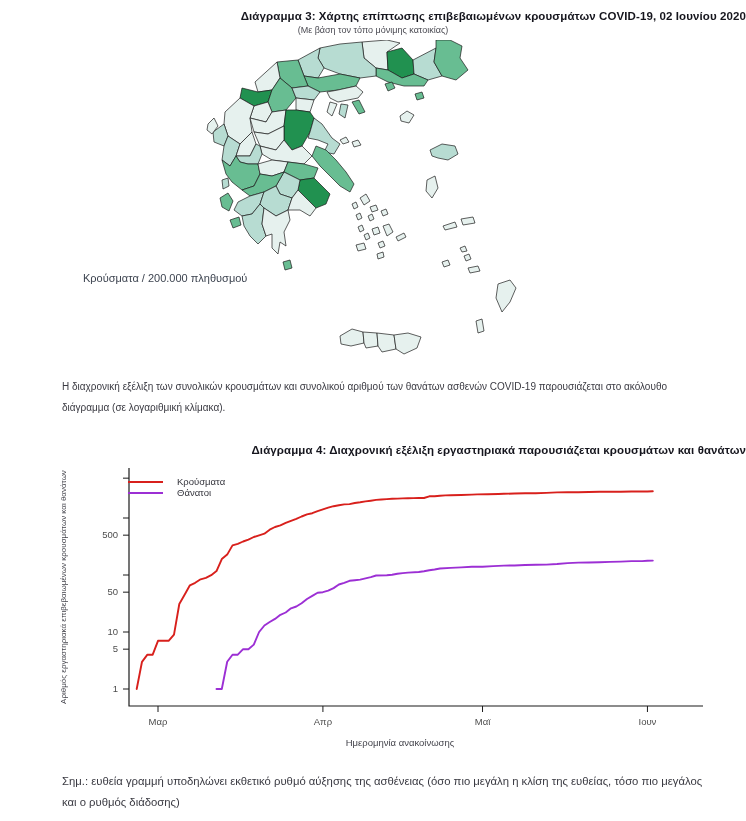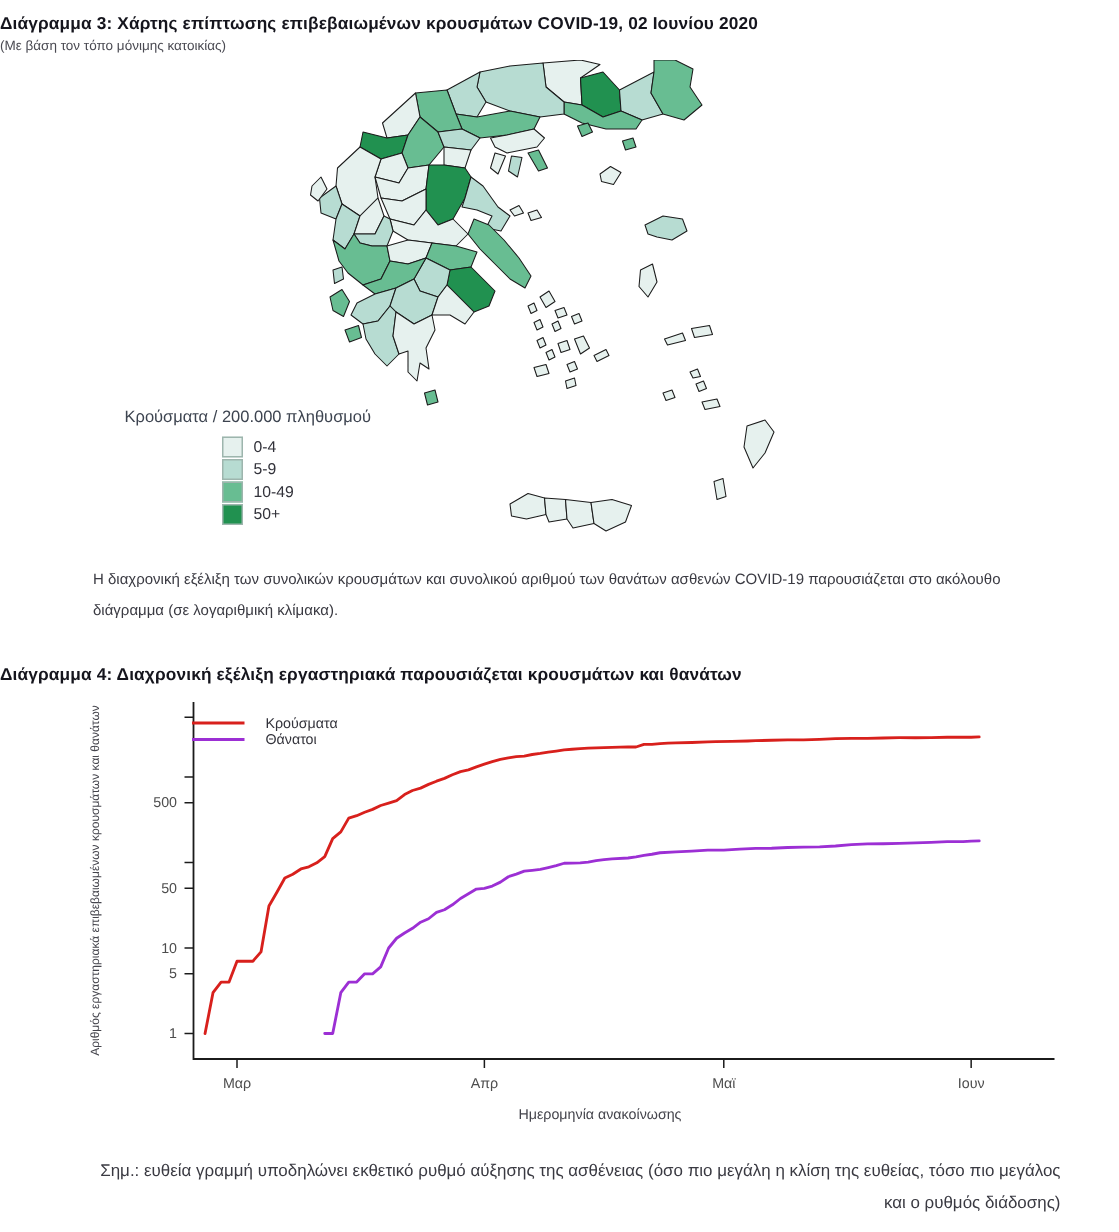--- a/index.html
+++ b/index.html
@@ -1,21 +1,21 @@
 <!DOCTYPE html>
 <html style="--c0: #e6f1ee; --c1: #b7dcd2; --c2: #68bd92; --c3: #219150;"><head>
 <meta charset="utf-8">
 <style>
   html,body{margin:0;padding:0;background:#ffffff;}
   body{font-family:"Liberation Sans", sans-serif; -webkit-font-smoothing:antialiased;}
   #page{position:relative;width:746px;height:821px;background:#ffffff;overflow:hidden;}
 
-  .fig-title{position:absolute;left:0;width:746px;text-align:left;
+  .fig-title{position:absolute;left:0;width:746px;text-align:right;
     font-size:11.5px;font-weight:bold;color:#15151d;letter-spacing:.1px;}
-  .fig-subtitle{position:absolute;left:0;width:746px;
+  .fig-subtitle{position:absolute;left:0;width:746px;text-align:center;
     font-size:9px;color:#4a4a52;}
 
   #map-svg{position:absolute;left:180px;top:40px;width:390px;height:350px;}
   #map-svg polygon{stroke:#1b1b1b;stroke-width:0.7;stroke-linejoin:round;}
   .m0{fill:var(--c0);} .m1{fill:var(--c1);} .m2{fill:var(--c2);} .m3{fill:var(--c3);}
 
   #map-legend{position:absolute;left:83px;top:272px;}
   #map-legend .lt{font-size:11px;color:#3d4450;margin-bottom:6px;}
   #map-legend .row{display:flex;align-items:center;margin-left:65px;height:15px;}
   #map-legend .sw{width:12px;height:12px;margin-right:7px;border:0.5px solid #9db5ad;}
@@ -27,22 +27,22 @@
   #chart-svg{position:absolute;left:0;top:440px;width:746px;height:330px;}
   #chart-svg text{font-family:"Liberation Sans", sans-serif;}
   .tick-label{font-size:9.5px;fill:#4d4d4d;}
   .axis-title{font-size:9.5px;fill:#44444c;}
   .y-title{font-size:8px;fill:#44444c;}
   .leg-label{font-size:9.5px;fill:#33333b;}
   .axis-line{stroke:#1b1b1b;stroke-width:1.2;fill:none;}
   .tick{stroke:#1b1b1b;stroke-width:1;}
   .series{fill:none;stroke-width:1.9;stroke-linejoin:round;stroke-linecap:round;}
 
-  #note{position:absolute;left:52px;top:771px;width:655px;
-    font-size:11.3px;line-height:21px;color:#3a3a42;text-align:right;}
+  #note{position:absolute;left:62px;top:771px;width:655px;
+    font-size:11.3px;line-height:21px;color:#3a3a42;}
 </style>
 </head>
 <body>
 
 <div id="page">
 
   <div class="fig-title" style="top:10px">Διάγραμμα 3: Χάρτης επίπτωσης επιβεβαιωμένων κρουσμάτων COVID-19, 02 Ιουνίου 2020</div>
   <div class="fig-subtitle" style="top:25px">(Με βάση τον τόπο μόνιμης κατοικίας)</div>
 
   <svg id="map-svg" viewBox="0 0 390 350">
@@ -122,38 +122,20 @@
       <polygon points="280,208 285,206 287,211 282,212" class="m0"></polygon>
       <polygon points="262,222 268,220 270,225 264,227" class="m0"></polygon>
       <polygon points="160,296 172,289 183,292 184,303 171,306 161,304" class="m0"></polygon>
       <polygon points="184,303 183,292 197,293 198,306 186,308" class="m0"></polygon>
       <polygon points="198,306 197,293 214,295 216,309 202,312" class="m0"></polygon>
       <polygon points="216,309 214,295 228,293 241,297 237,308 224,314" class="m0"></polygon>
     </svg>
 
   <div id="map-legend">
     <div class="lt">Κρούσματα / 200.000 πληθυσμού</div>
-    <div id="map-legend-rows">
-        <div class="row">
-          <span class="sw" style="background: rgb(230, 241, 238);"></span>
-          <span class="lb">0-4</span>
-        </div>
-        <div class="row">
-          <span class="sw" style="background: rgb(183, 220, 210);"></span>
-          <span class="lb">5-9</span>
-        </div>
-        <div class="row">
-          <span class="sw" style="background: rgb(104, 189, 146);"></span>
-          <span class="lb">10-49</span>
-        </div>
-        <div class="row">
-          <span class="sw" style="background: rgb(33, 145, 80);"></span>
-          <span class="lb">50+</span>
-        </div>
-      </div>
   </div>
 
   <div id="paragraph">Η διαχρονική εξέλιξη των συνολικών κρουσμάτων και συνολικού αριθμού των θανάτων ασθενών COVID-19 παρουσιάζεται στο ακόλουθο διάγραμμα (σε λογαριθμική κλίμακα).</div>
 
   <div class="fig-title" style="top:444px">Διάγραμμα 4: Διαχρονική εξέλιξη εργαστηριακά παρουσιάζεται κρουσμάτων και θανάτων</div>
 
   <svg id="chart-svg" viewBox="0 0 746 330">
       <polyline points="129,28 129,266 703,266" class="axis-line"></polyline>
       <line x1="123" y1="249" x2="129" y2="249" class="tick"></line>
       <text x="118" y="252" text-anchor="end" class="tick-label">1</text>

